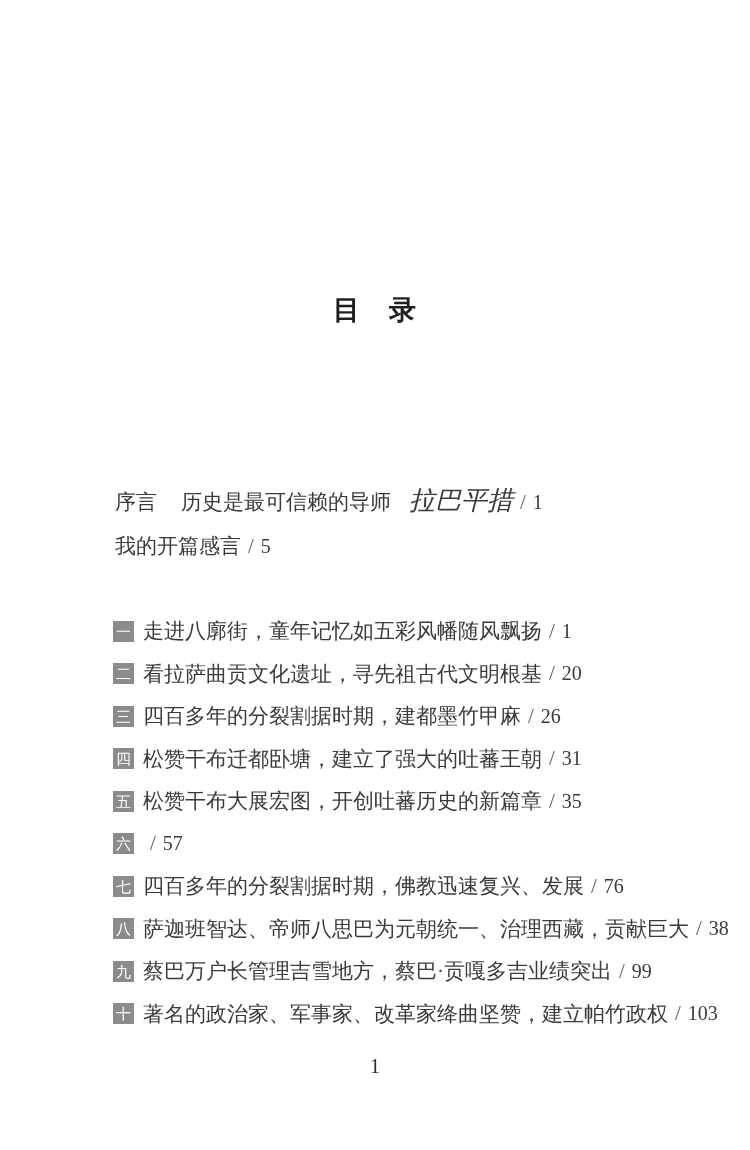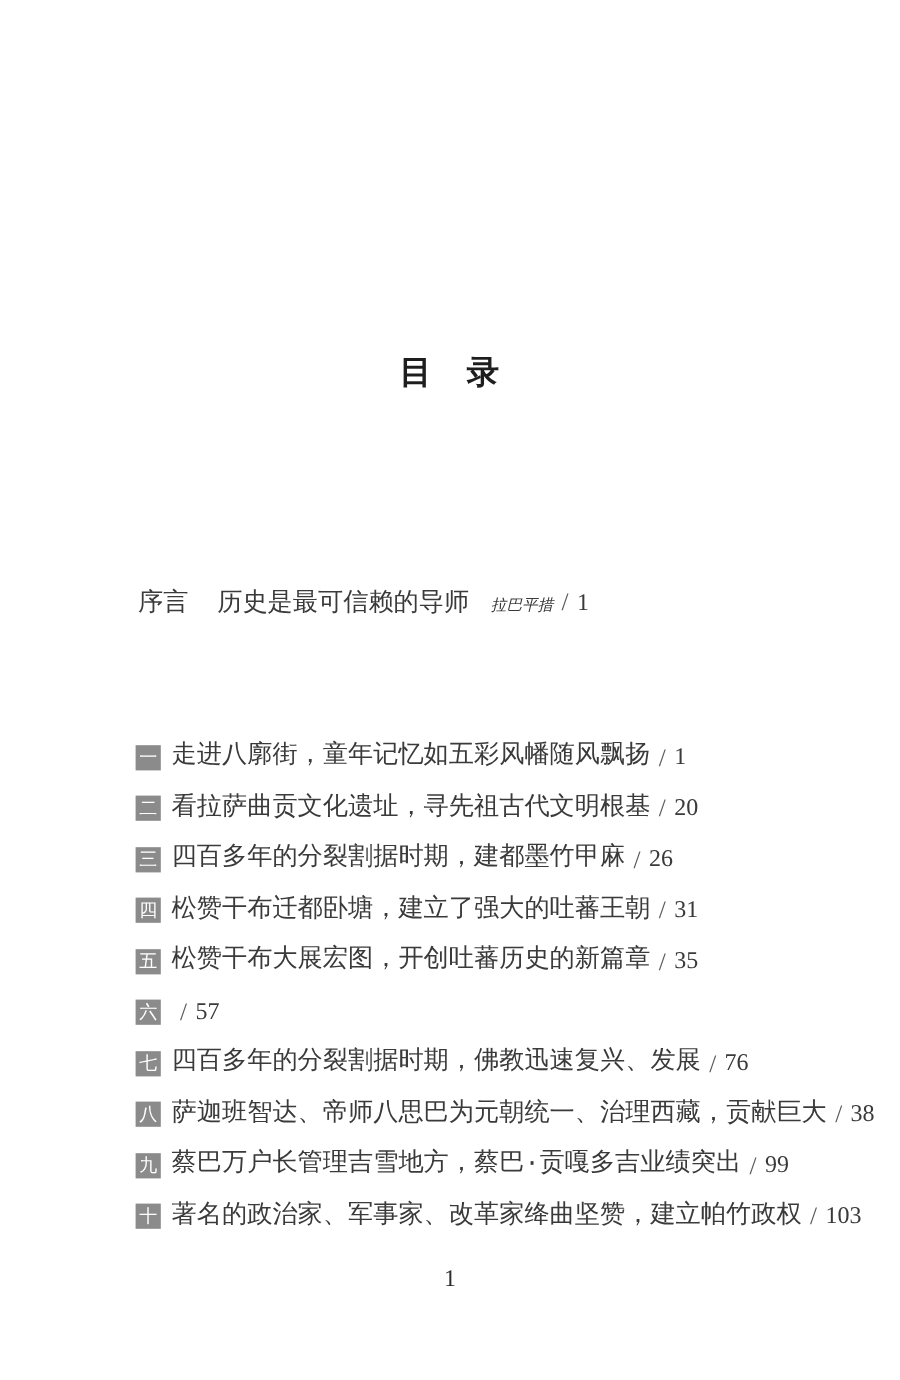--- a/index.html
+++ b/index.html
@@ -38,21 +38,21 @@
   .preface-line {
     height: 22px;
     line-height: 22px;
     margin-bottom: 23px;
     font-size: 21px;
     white-space: nowrap;
   }
   .preface-label { margin-right: 24px; }
   .preface-author {
     font-style: italic;
-    font-size: 13px;
+    font-size: 26px;
     margin-left: 18px;
   }
   .sep {
     margin: 0 7px;
     color: #5a5a5a;
   }
   .page-ref { font-size: 20px; }
   .chapters {
     position: absolute;
     left: 113px;
@@ -75,41 +75,44 @@
     width: 21px;
     height: 21px;
     margin-right: 9px;
     background: var(--badge-bg, #8b8b8b);
     color: var(--badge-text, #ffffff);
     font-size: 15px;
     line-height: 21px;
     text-align: center;
     font-family: "Liberation Sans", "DejaVu Sans", sans-serif;
   }
-  .chapter-title { line-height: 22px; font-family: Liberation Mono, monospace; }
+  .chapter-title { line-height: 22px; }
   .folio {
     position: absolute;
     top: 1055px;
     left: 0;
     width: 750px;
     text-align: center;
     font-size: 20px;
     color: #2e2e2e;
   }
 </style>
 </head>
 <body>
 
 <div class="page" style="--badge-bg: #8b8b8b; --badge-text: #ffffff; --body-text: #3a3a3a;">
 
   <h1 class="title">目　录</h1>
 
   <div class="preface">
     <div class="preface-line">
       <span class="preface-label">序言</span><span class="preface-title">历史是最可信赖的导师</span><span class="preface-author">拉巴平措</span><span class="sep">/</span><span class="page-ref">1</span>
+    </div>
+    <div class="preface-line">
+      <span class="preface-title">我的开篇感言</span><span class="sep">/</span><span class="page-ref">5</span>
     </div>
   </div>
 
   <ul class="chapters">
     <li class="chapter-row">
       <span class="chapter-badge">一</span>
         <span class="chapter-title">走进八廓街，童年记忆如五彩风幡随风飘扬</span>
         <span class="sep">/</span>
         <span class="page-ref">1</span>
     </li>

